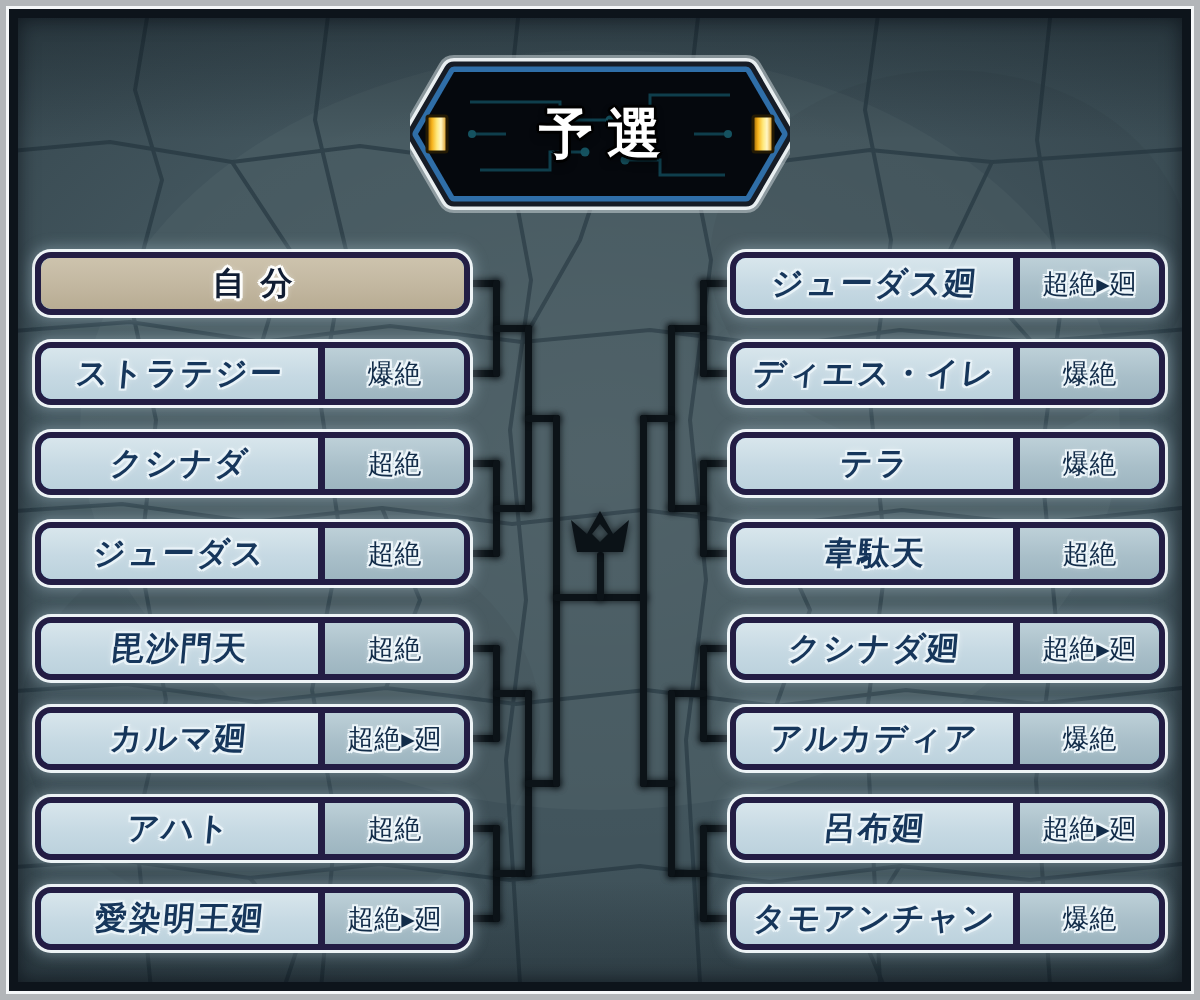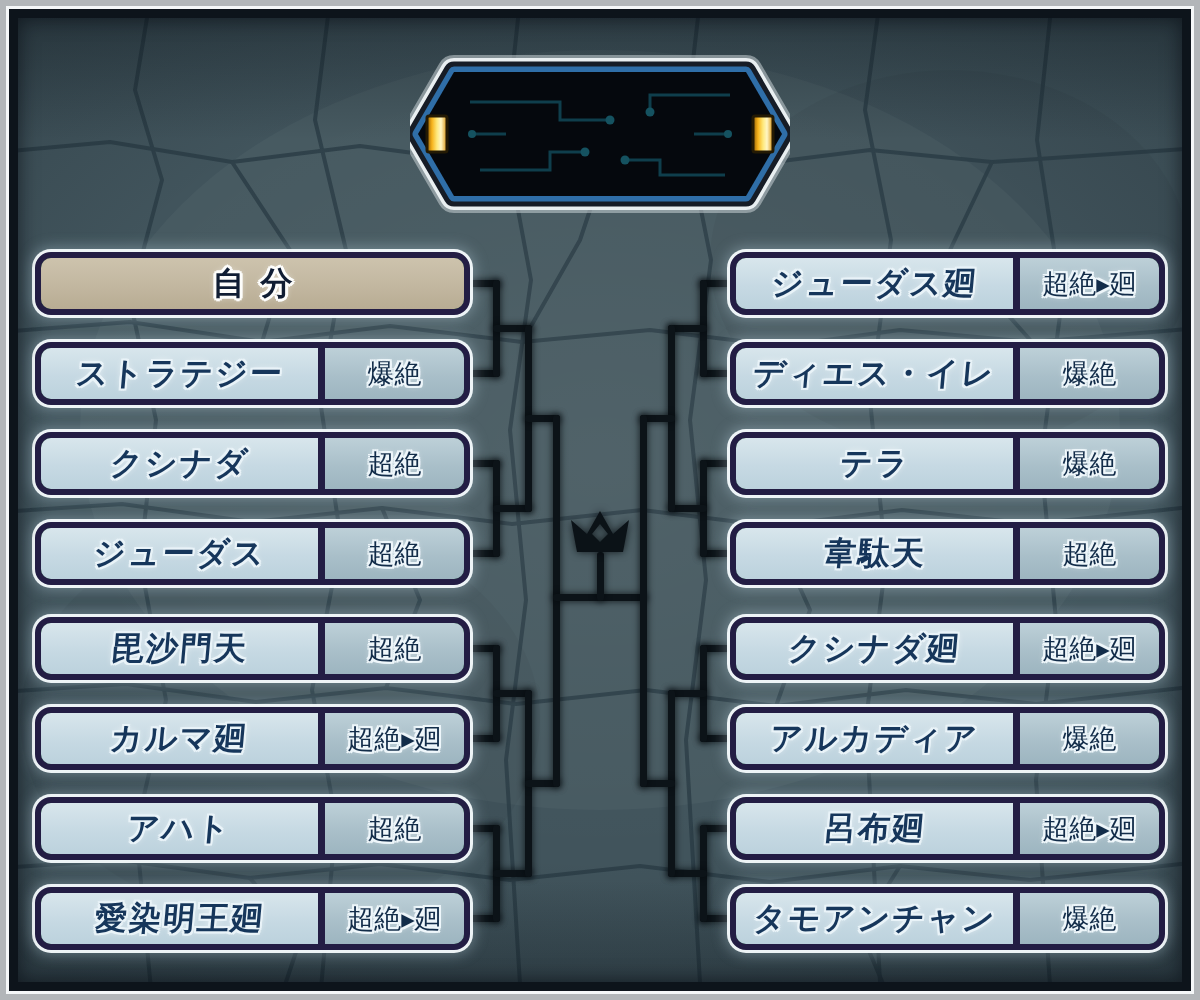--- a/index.html
+++ b/index.html
@@ -45,21 +45,21 @@
       -3px 0 0 #000, 3px 0 0 #000, 0 -3px 0 #000, 0 3px 0 #000,
       -2px -2px 0 #000, 2px -2px 0 #000, -2px 2px 0 #000, 2px 2px 0 #000,
       0 5px 8px rgba(0,0,0,0.55);
   }
   
   .slot{
     position:absolute;width:435px;height:63px;display:flex;z-index:10;
     border:6px solid #231d44;border-radius:16px;overflow:hidden;
     box-sizing:border-box;
     box-shadow:0 0 0 3px rgba(246,251,253,0.95), 0 0 14px 5px rgba(195,220,235,0.35);
-    background:#14532d;
+    background:#7dd3fc;
   }
   .slot .name{
     flex:1;display:flex;align-items:center;justify-content:center;
     background:linear-gradient(180deg,#d8e6ec 0%,#c6d9e3 55%,#bcd2dd 100%);
   }
   .slot .diff{
     width:146px;display:flex;align-items:center;justify-content:center;
     border-left:7px solid #231d44;box-sizing:border-box;
     background:linear-gradient(180deg,#bdd0d8 0%,#a9bfc9 55%,#9db5c0 100%);
   }
@@ -205,20 +205,21 @@
         <circle cx="240" cy="62" r="4.5"></circle>
         <circle cx="175" cy="102" r="4.5"></circle>
         <circle cx="215" cy="110" r="4.5"></circle>
         <circle cx="62" cy="84" r="4"></circle>
         <circle cx="318" cy="84" r="4"></circle>
       </g>
       <rect x="17" y="66" width="20" height="36" rx="2" fill="url(#gg)" stroke="#241a04" stroke-width="3"></rect>
       <rect x="343" y="66" width="20" height="36" rx="2" fill="url(#gg)" stroke="#241a04" stroke-width="3"></rect>
     </svg>
   </div>
+  <div class="banner-title">予選</div>
 
   <div class="slot player" style="left:35px;top:252px">
     <div class="name">
         <span class="nm">自分</span>
       </div>
   </div>
   <div class="slot" style="left:35px;top:342px">
     <div class="name">
         <span class="nm">ストラテジー</span>
       </div>

